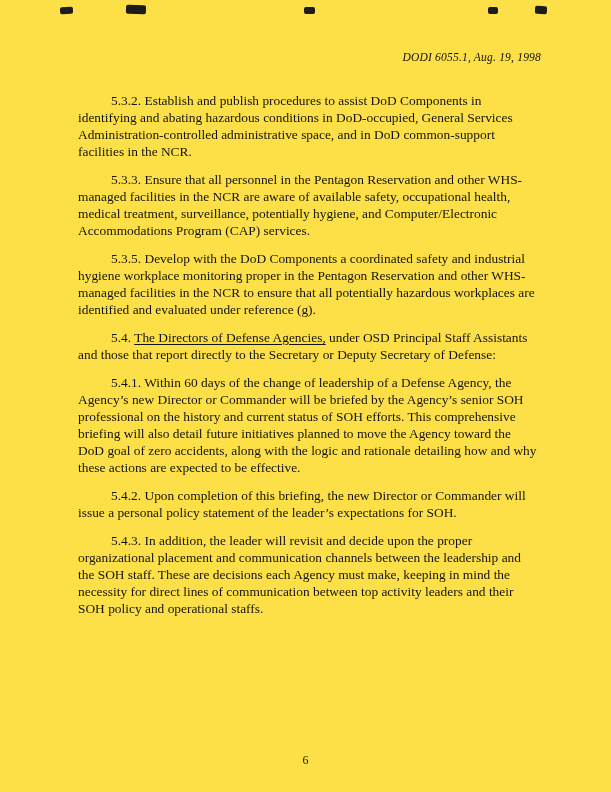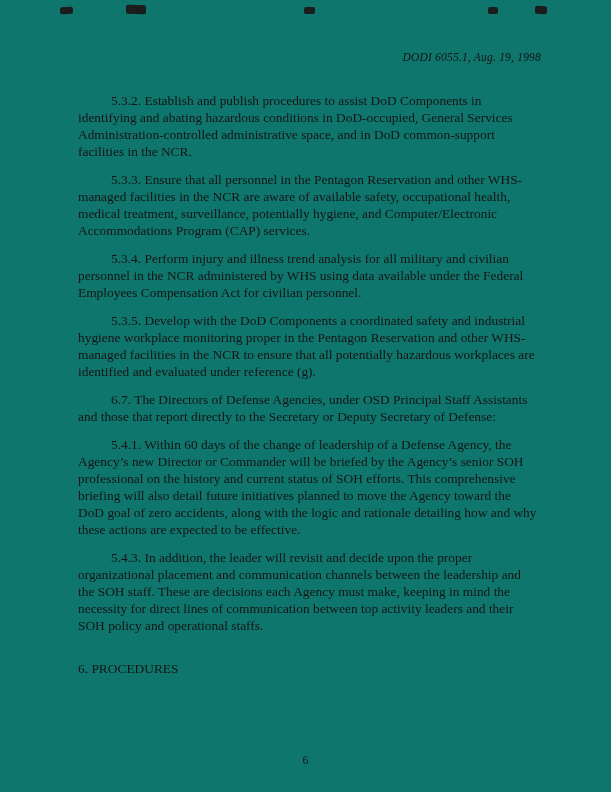--- a/index.html
+++ b/index.html
@@ -5,21 +5,21 @@
   html, body {
     margin: 0;
     padding: 0;
     background: #888;
   }
   .page {
     position: relative;
     width: 611px;
     height: 792px;
     margin: 0 auto;
-    background: #0f766e;
+    background: #fde047;
     font-family: "Liberation Serif", "DejaVu Serif", serif;
     color: #141414;
     overflow: hidden;
   }
   .scan-artifact {
     position: absolute;
     background: #1c1c1c;
     border-radius: 2px;
   }
   .doc-header {
@@ -42,20 +42,21 @@
   }
   .para {
     margin: 0 4px 11px 0;
     text-indent: 33px;
   }
   .para.heading {
     text-indent: 0;
     margin-top: 26px;
   }
   .pund {
+    text-decoration: underline;
     text-underline-offset: 2px;
   }
   .page-number {
     position: absolute;
     bottom: 24px;
     left: 0;
     width: 100%;
     text-align: center;
     font-size: 12px;
   }
@@ -72,30 +73,29 @@
   <div class="scan-artifact" style="left:535px; top:6px; width:12px; height:8px; transform:rotate(2deg);"></div>
 
   <div class="doc-header">DODI 6055.1, Aug. 19, 1998</div>
 
   <div class="body-text">
 
     <p class="para"><span class="pnum">5.3.2.</span> <span class="pund"></span> <span class="ptext">Establish and publish procedures to assist DoD Components in identifying and abating hazardous conditions in DoD-occupied, General Services Administration-controlled administrative space, and in DoD common-support facilities in the NCR.</span></p>
 
     <p class="para"><span class="pnum">5.3.3.</span> <span class="pund"></span> <span class="ptext">Ensure that all personnel in the Pentagon Reservation and other WHS-managed facilities in the NCR are aware of available safety, occupational health, medical treatment, surveillance, potentially hygiene, and Computer/Electronic Accommodations Program (CAP) services.</span></p>
 
-    <p class="para"><span class="pnum">5.3.4.</span> <span class="pund"></span> <span class="ptext">Perform injury and illness trend analysis for all military and civilian personnel in the NCR administered by WHS using data available under the Federal Employees Compensation Act for civilian personnel.</span></p>
 
     <p class="para"><span class="pnum">5.3.5.</span> <span class="pund"></span> <span class="ptext">Develop with the DoD Components a coordinated safety and industrial hygiene workplace monitoring proper in the Pentagon Reservation and other WHS-managed facilities in the NCR to ensure that all potentially hazardous workplaces are identified and evaluated under reference (g).</span></p>
 
-    <p class="para"><span class="pnum">6.7.</span> <span class="pund">The Directors of Defense Agencies,</span> <span class="ptext">under OSD Principal Staff Assistants and those that report directly to the Secretary or Deputy Secretary of Defense:</span></p>
+    <p class="para"><span class="pnum">5.4.</span> <span class="pund">The Directors of Defense Agencies,</span> <span class="ptext">under OSD Principal Staff Assistants and those that report directly to the Secretary or Deputy Secretary of Defense:</span></p>
 
     <p class="para"><span class="pnum">5.4.1.</span> <span class="pund"></span> <span class="ptext">Within 60 days of the change of leadership of a Defense Agency, the Agency’s new Director or Commander will be briefed by the Agency’s senior SOH professional on the history and current status of SOH efforts.  This comprehensive briefing will also detail future initiatives planned to move the Agency toward the DoD goal of zero accidents, along with the logic and rationale detailing how and why these actions are expected to be effective.</span></p>
 
+    <p class="para"><span class="pnum">5.4.2.</span> <span class="pund"></span> <span class="ptext">Upon completion of this briefing, the new Director or Commander will issue a personal policy statement of the leader’s expectations for SOH.</span></p>
 
     <p class="para"><span class="pnum">5.4.3.</span> <span class="pund"></span> <span class="ptext">In addition, the leader will revisit and decide upon the proper organizational placement and communication channels between the leadership and the SOH staff.  These are decisions each Agency must make, keeping in mind the necessity for direct lines of communication between top activity leaders and their SOH policy and operational staffs.</span></p>
 
-    <p class="para heading"><span class="pnum">6.</span> <span class="pund">PROCEDURES</span> <span class="ptext"></span></p>
 
   </div>
 
   <div class="page-number">6</div>
 
 </div>
 
 </body></html>

